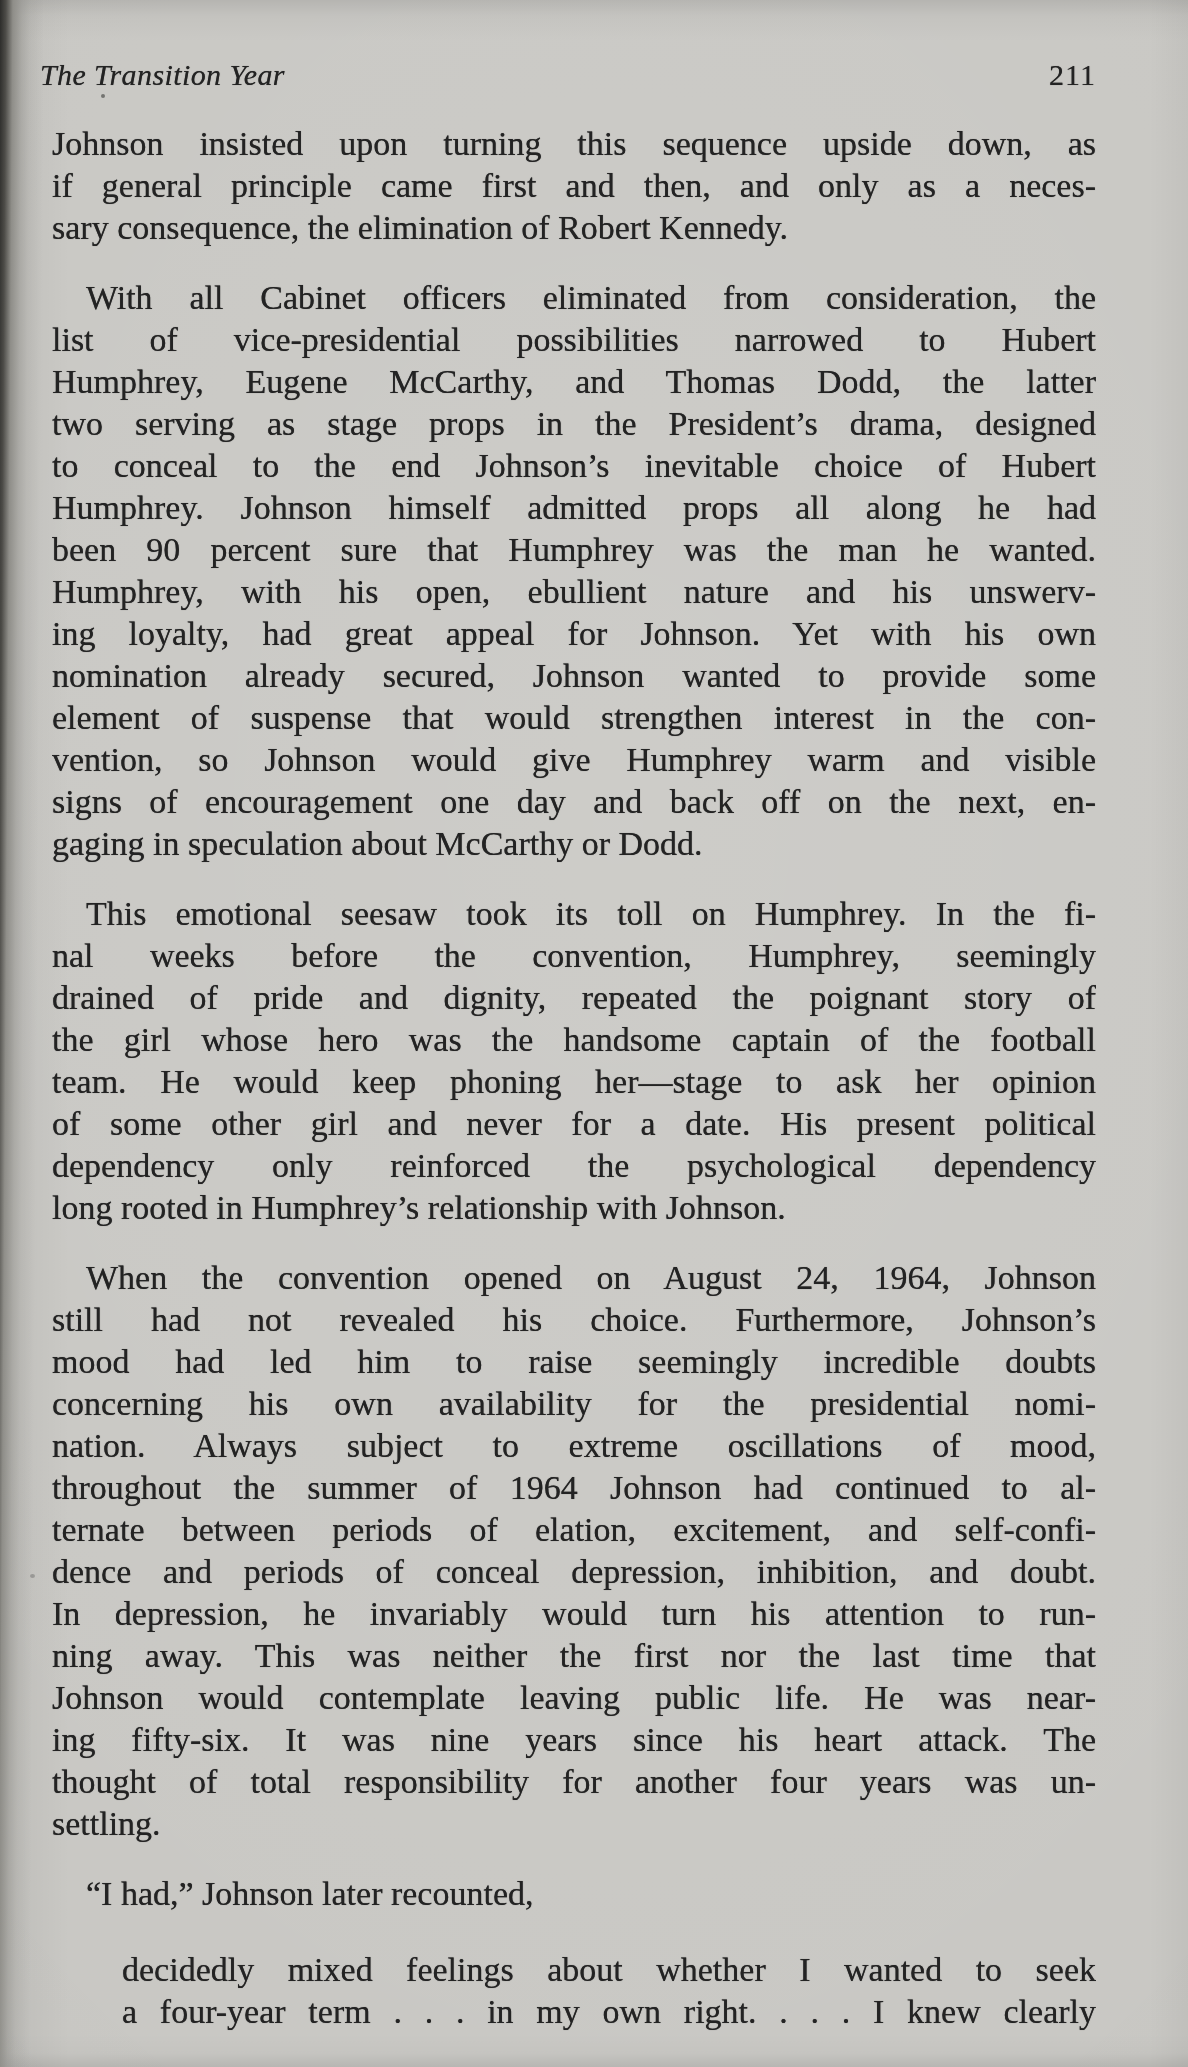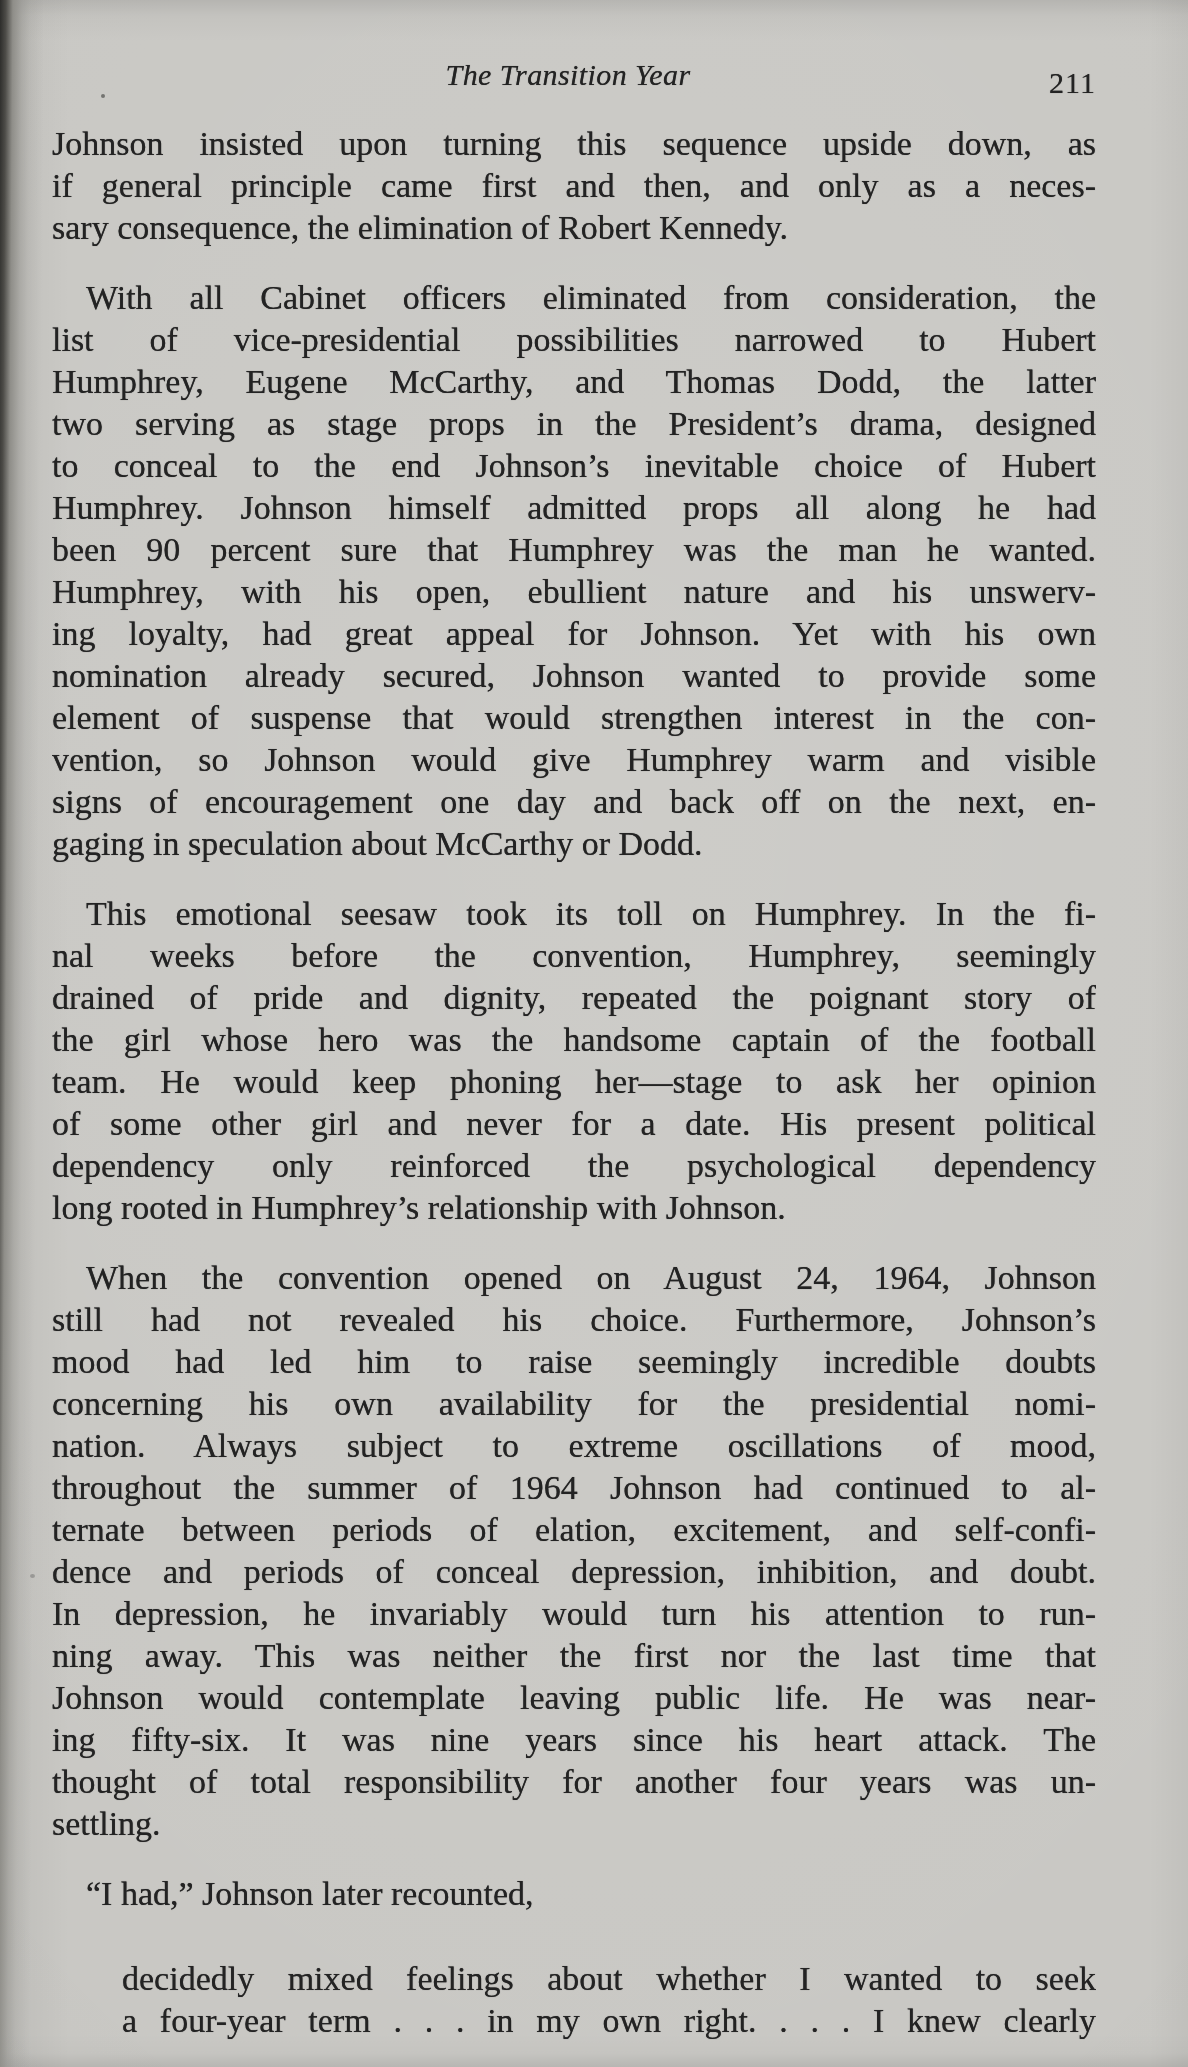--- a/index.html
+++ b/index.html
@@ -30,37 +30,37 @@
       rgba(143,142,137,0.45) 22px, rgba(143,142,137,0.18) 30px, rgba(143,142,137,0) 44px);
     transform:skewX(-0.4deg);
     transform-origin:top left;
   }
   .header{
     position:absolute;left:52px;top:56px;width:1044px;height:38px;
     line-height:38px;font-size:30px;
     text-shadow:0 0 0.7px rgba(25,25,25,0.8);
   }
   .title{
-    position:absolute;left:-12px;right:0;text-align:center;
+    position:absolute;left:-12px;right:0;text-align:left;
     font-style:italic;letter-spacing:0.4px;
   }
-  .folio{position:absolute;right:0;top:8px;letter-spacing:1px;}
+  .folio{position:absolute;right:0;top:0;letter-spacing:1px;}
   .textblock{
     position:absolute;left:52px;top:123px;width:1044px;
     font-size:34px;
     text-shadow:0 0 0.7px rgba(25,25,25,0.8);
   }
   .line{
     height:42px;line-height:42px;
     text-align:justify;text-align-last:justify;
     overflow:hidden;
   }
   .line.para-end{text-align-last:left;}
   .line.indent{text-indent:34px;margin-top:28px;}
-  .quote{margin-top:43px;padding-left:70px;}
+  .quote{margin-top:34px;padding-left:70px;}
   .speck{position:absolute;background:rgba(45,45,43,0.55);border-radius:50%;}
   .speck.s1{left:101px;top:94px;width:4px;height:4px;}
   .speck.s2{left:30px;top:1574px;width:5px;height:4px;opacity:.5;}
 </style>
 </head>
 <body>
 
 <div class="page">
   <div class="binding"></div>
   <div class="speck s1"></div>

